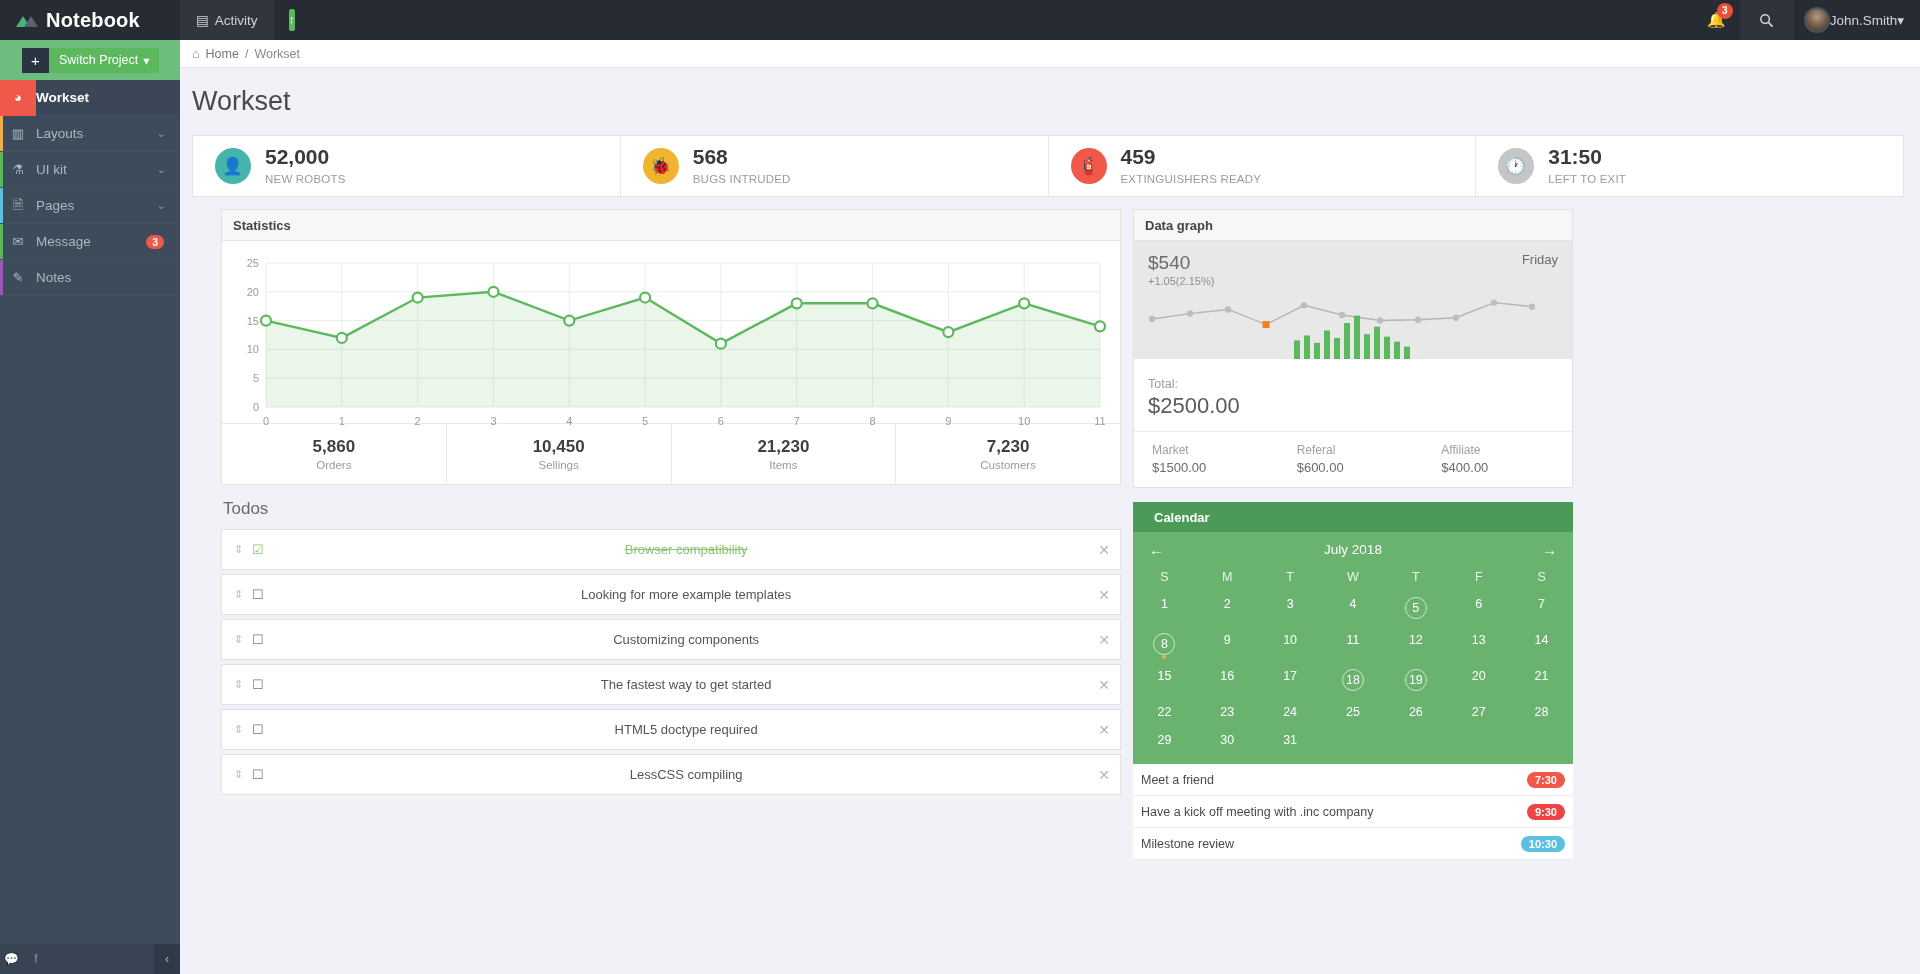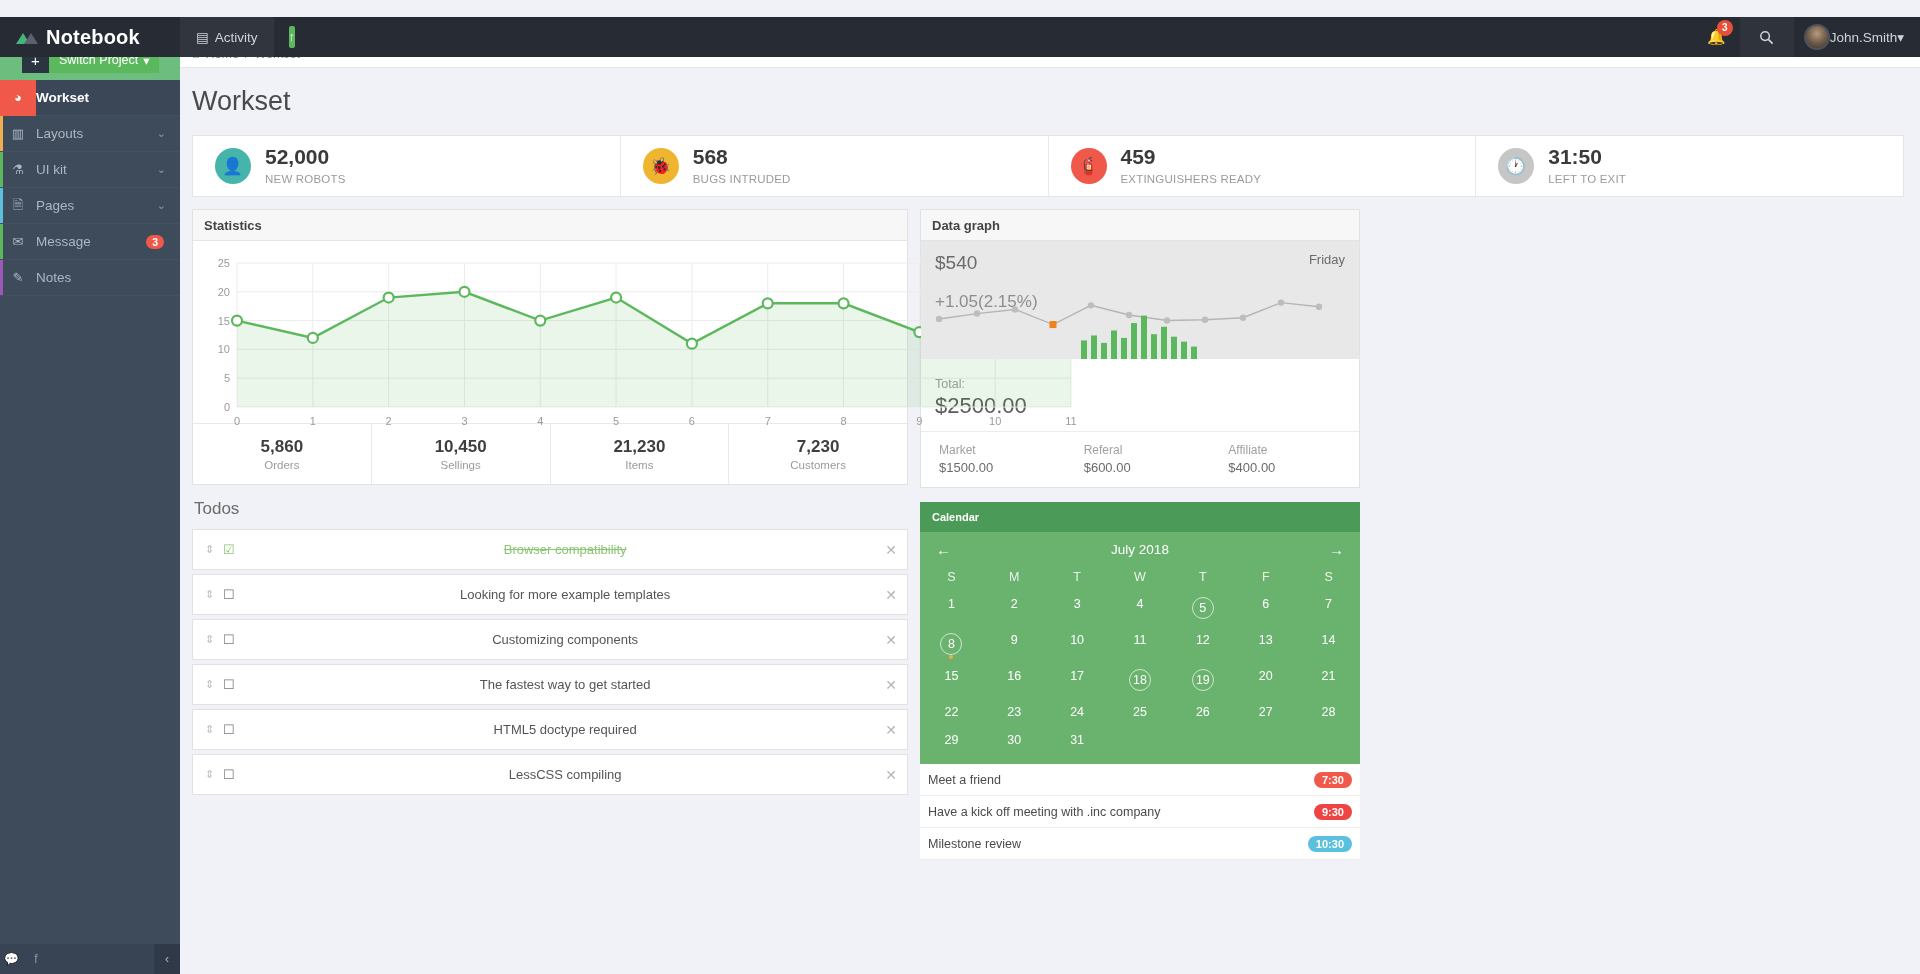--- a/index.html
+++ b/index.html
@@ -4,21 +4,21 @@
 <style>
   * { box-sizing: border-box; margin: 0; padding: 0; }
   html, body {
     width: 1920px; height: 974px;
     font-family: "Liberation Sans", sans-serif;
     background: #f1f2f7;
     overflow: hidden;
   }
   
   .topnav {
-    position: absolute; top: 17px; left: 0; width: 1920px; height: 40px;
+    position: absolute; top: 0; left: 0; width: 1920px; height: 40px;
     background: #272b33; display: flex; align-items: stretch; z-index: 30;
   }
   .brand {
     width: 180px; height: 40px; background: #272b33;
     display: flex; align-items: center; gap: 8px; padding-left: 16px;
   }
   .brand-logo { width: 22px; height: 16px; position: relative; }
   .brand-logo .a { position:absolute; left:0; top:4px; width:0;height:0;
     border-left:7px solid transparent;border-right:7px solid transparent;border-bottom:11px solid #48b379;}
   .brand-logo .b { position:absolute; left:8px; top:4px; width:0;height:0;
@@ -112,38 +112,38 @@
   }
   .kpi:last-child { border-right:none; }
   .kpi-icon {
     width: 36px; height:36px; border-radius:50%; display:flex;align-items:center;justify-content:center;
     color:#fff; font-size:17px;
   }
   .kpi-num { font-size: 21px; font-weight:bold; color:#3a3a3a; line-height:1.1; }
   .kpi-lbl { font-size: 11.5px; color:#9b9b9b; text-transform:uppercase; letter-spacing:.2px;}
   
   .cols { display:flex; margin: 12px 16px 0 12px; gap: 12px; }
-  .col-left { width: 716px; }
+  .col-left { width: 900px; margin-left: 29px; }
   .col-right { width: 440px; }
   .panel { background:#fff; border:1px solid #e2e2e2; margin-bottom:14px; }
   .panel-head {
     height: 31px; background:#f7f7f7; border-bottom:1px solid #e5e5e5;
     display:flex; align-items:center; padding-left:11px; font-size:13px; color:#444; font-weight:bold;
   }
   .chart-area { position:relative; height: 182px; padding: 12px 10px 0 10px; }
   .chart-svg { display:block; }
   .stats-foot { display:flex; border-top:1px solid #e9e9e9; }
   .stat-cell { flex:1; text-align:center; padding: 13px 0; border-right:1px solid #e9e9e9; }
   .stat-cell:last-child { border-right:none; }
   .stat-num { font-size: 17px; font-weight:bold; color:#3f3f3f; }
   .stat-lbl { font-size: 11.5px; color:#9b9b9b; margin-top:2px; }
   
   .dg-top { background:#e8e8e8; padding: 11px 14px 0 14px; position:relative; height: 118px; }
   .dg-price { font-size: 19px; color:#6b6b6b; }
-  .dg-delta { font-size: 17px; color:#8e8e8e; margin-top:18px; }
+  .dg-delta { font-size: 11px; color:#8e8e8e; margin-top:1px; }
   .dg-day { position:absolute; right:14px; top:11px; font-size:13px; color:#6b6b6b; }
   .dg-total { padding: 10px 14px 12px 14px; border-bottom:1px solid #ececec;}
   .dg-total-lbl { font-size:12.5px; color:#9b9b9b;margin-top:8px; }
   .dg-total-val { font-size: 22px; color:#5b5b5b; margin-top:2px; }
   .dg-breakdown { display:flex; padding: 11px 0 12px 4px; }
   .dg-cell { flex:1; padding-left:14px; }
   .dg-cell-lbl { font-size: 12px; color:#a0a0a0; }
   .dg-cell-val { font-size: 13px; color:#6b6b6b; margin-top:3px; }
   
   .todos-title { font-size: 17px; color:#6b6b6b; margin: 4px 0 10px 2px; }
@@ -152,21 +152,21 @@
     display:flex; align-items:center; padding: 0 10px 0 12px; position:relative;
   }
   .todo .grip { color:#b9b9b9; font-size:11px; width:18px; cursor:grab;}
   .todo .cb { width: 22px; font-size: 13px; color:#7a7a7a; cursor:pointer;}
   .todo .txt { font-size: 13px; color:#555; flex:1;text-align:center; }
   .todo.done .txt { color:#8cc572; text-decoration: line-through; }
   .todo.done .cb { color:#8cc572; }
   .todo .x { color:#b5b5b5; font-size:14px; cursor:pointer; }
   
   .cal-head { background:#4b9a58; color:#fff; height:30px; display:flex; align-items:center;
-    padding-left:12px; font-size:11px; font-weight:bold; }
+    padding-left:21px; font-size:13px; font-weight:bold; }
   .cal-body { background:#6ab36f; padding: 6px 0 10px 0; }
   .cal-nav { display:flex; align-items:center; justify-content:space-between; padding: 3px 16px 6px 16px; color:#fff;}
   .cal-nav .arrow { font-size:15px; cursor:pointer; }
   .cal-month { font-size: 13.5px; }
   .cal-grid { display:grid; grid-template-columns: repeat(7, 1fr); text-align:center; }
   .cal-dow { color:#eaf5ea; font-size:12.5px; padding: 6px 0; }
   .cal-day { color:#fff; font-size:12.5px; padding: 7px 0; position:relative; cursor:pointer; }
   .cal-day .ring {
     display:inline-flex; align-items:center; justify-content:center;
     width: 22px; height:22px; border-radius:50%; border:1px solid #cfe5cf;

